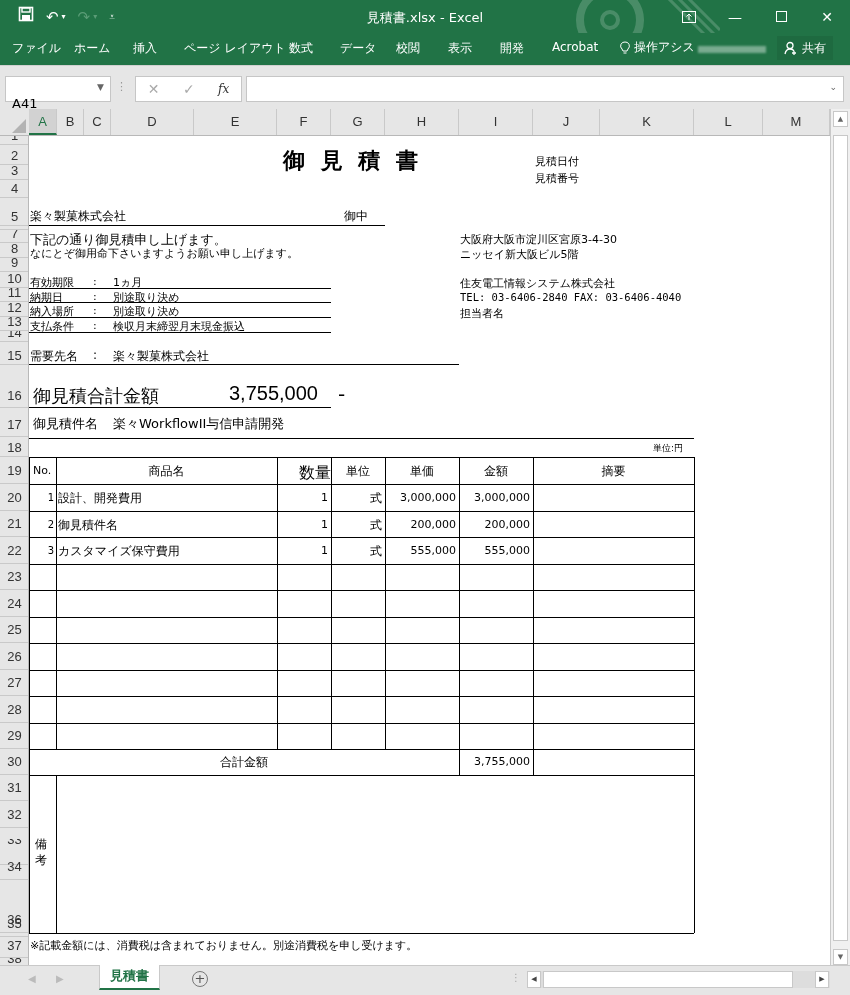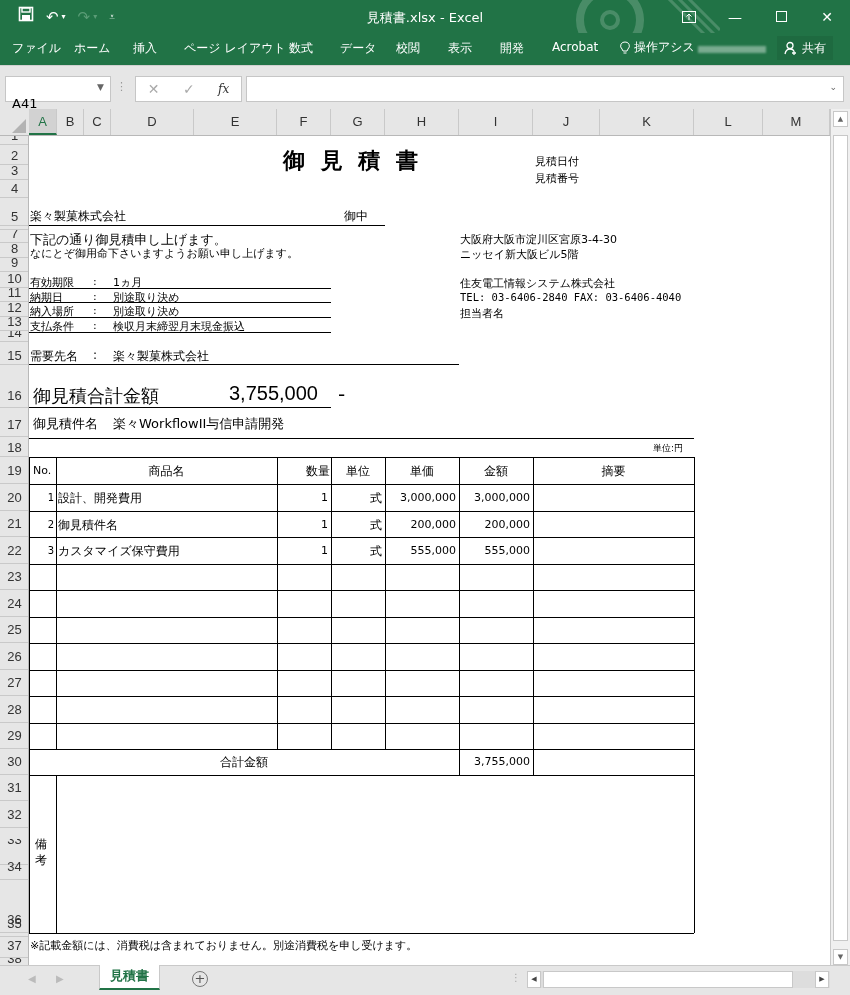--- a/index.html
+++ b/index.html
@@ -284,21 +284,21 @@
     <div class="vl" style="left:248px;top:321px;height:292px"></div>
     <div class="vl" style="left:302px;top:321px;height:292px"></div>
     <div class="vl" style="left:356px;top:321px;height:292px"></div>
     <div class="vl" style="left:430px;top:321px;height:318px"></div>
     <div class="vl" style="left:504px;top:321px;height:318px"></div>
     <div class="vl" style="left:665px;top:321px;height:476px"></div>
     <div class="vl" style="left:27px;top:639px;height:158px"></div>
 
     <div class="t" style="left:4px;top:328px;font-size:11px">No.</div>
     <div class="t" style="left:27px;width:221px;top:327px;text-align:center;font-size:12px">商品名</div>
-    <div class="t" style="left:262px;width:54px;top:327px;text-align:center;font-size:12px">数量</div>
+    <div class="t" style="left:248px;width:54px;top:327px;text-align:right;font-size:16px">数量</div>
     <div class="t" style="left:302px;width:54px;top:327px;text-align:center;font-size:12px">単位</div>
     <div class="t" style="left:356px;width:74px;top:327px;text-align:center;font-size:12px">単価</div>
     <div class="t" style="left:430px;width:74px;top:327px;text-align:center;font-size:12px">金額</div>
     <div class="t" style="left:504px;width:161px;top:327px;text-align:center;font-size:12px">摘要</div>
 
     <div class="t" style="left:0;width:25px;top:356px;text-align:right;font-size:10px">1</div>
     <div class="t" style="left:29px;top:354px;font-size:12px">設計、開発費用</div>
     <div class="t" style="left:248px;width:51px;top:355px;text-align:right;font-size:11px">1</div>
     <div class="t" style="left:302px;width:51px;top:354px;text-align:right;font-size:12px">式</div>
     <div class="t" style="left:356px;width:71px;top:355px;text-align:right;font-size:11px">3,000,000</div>

